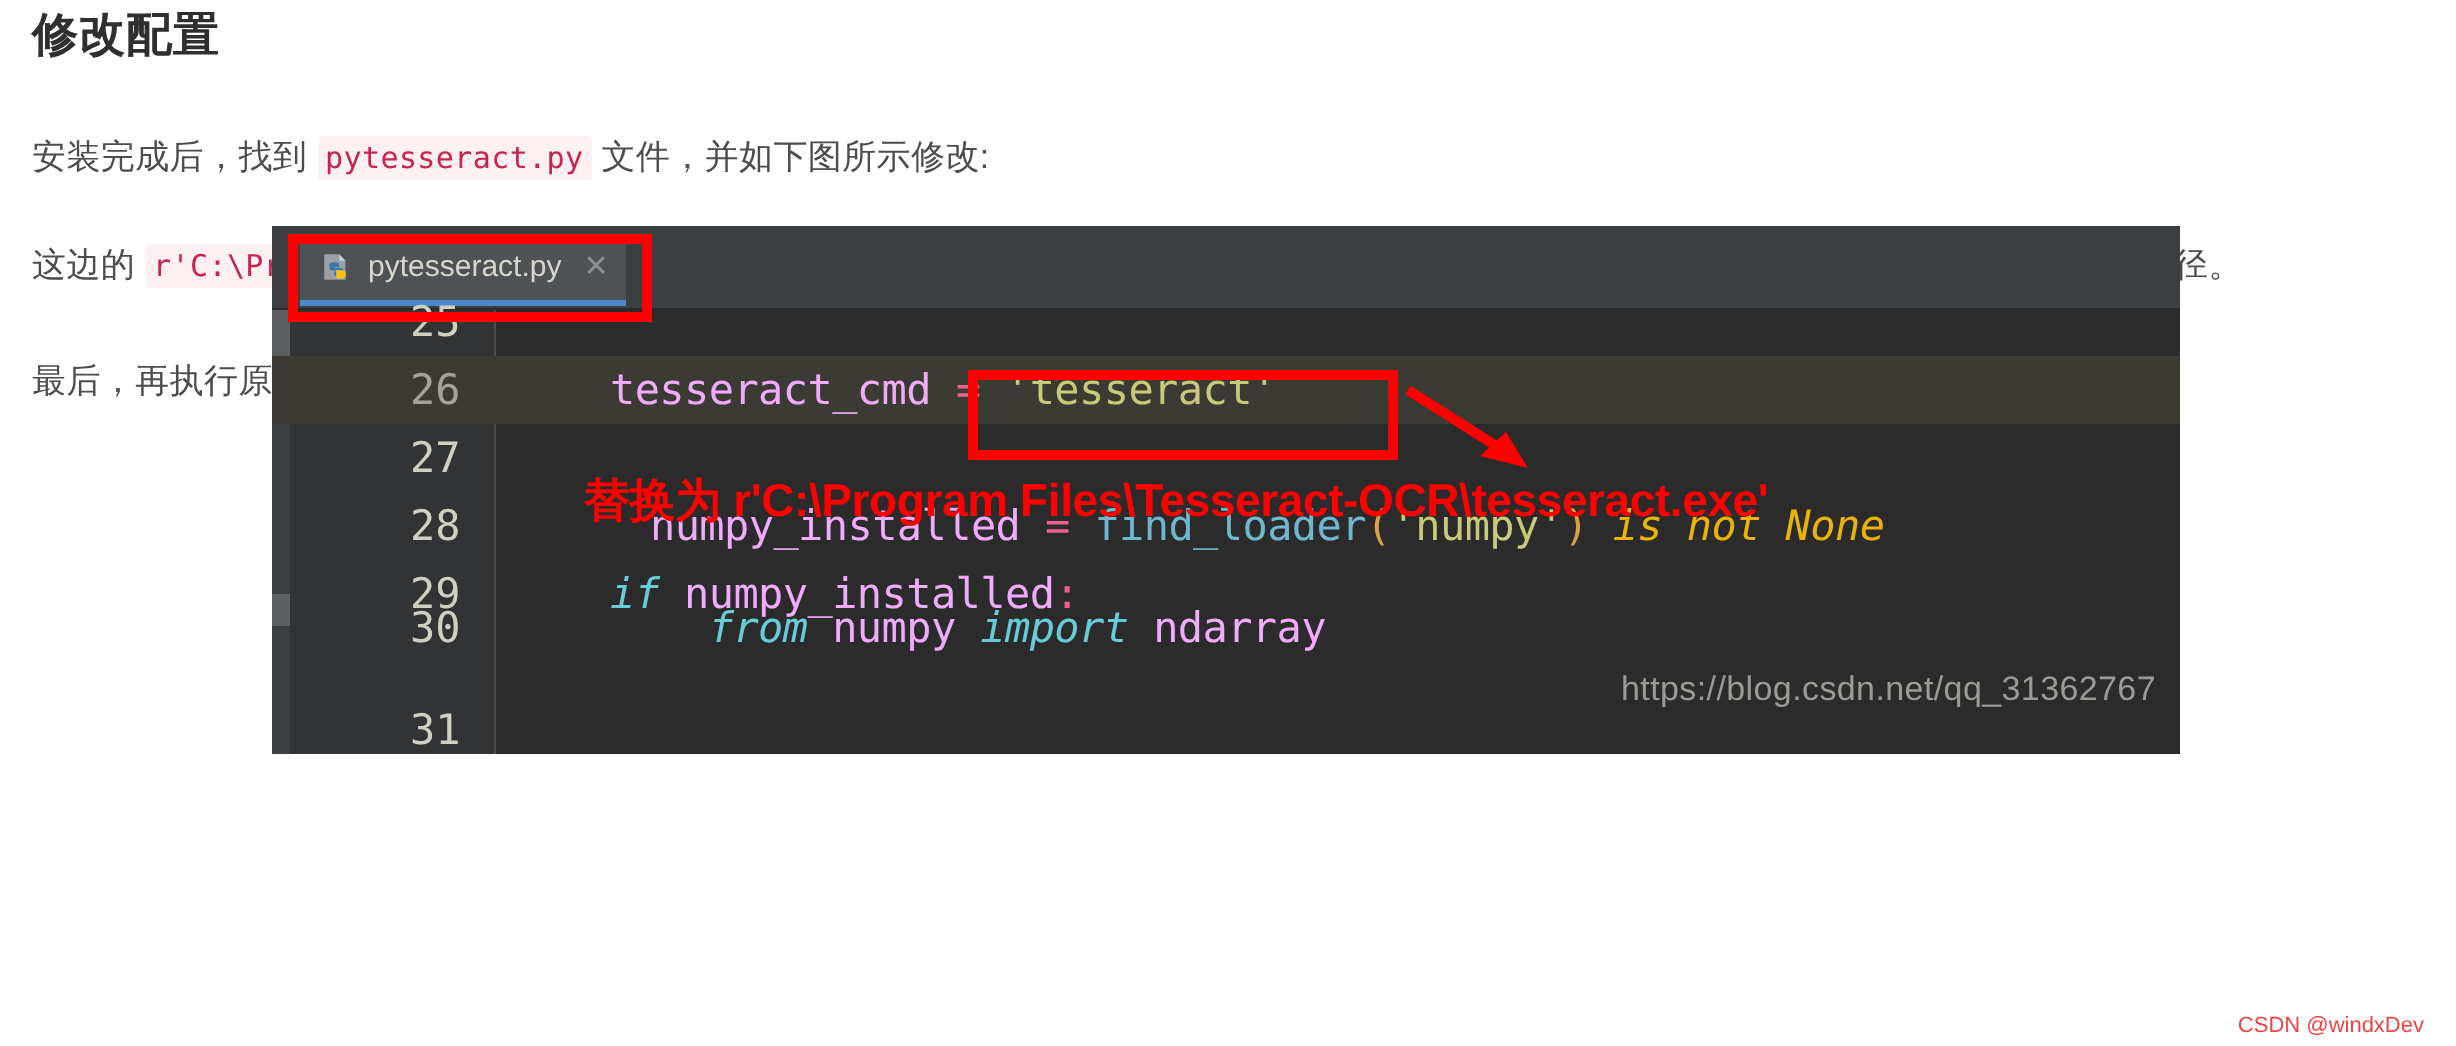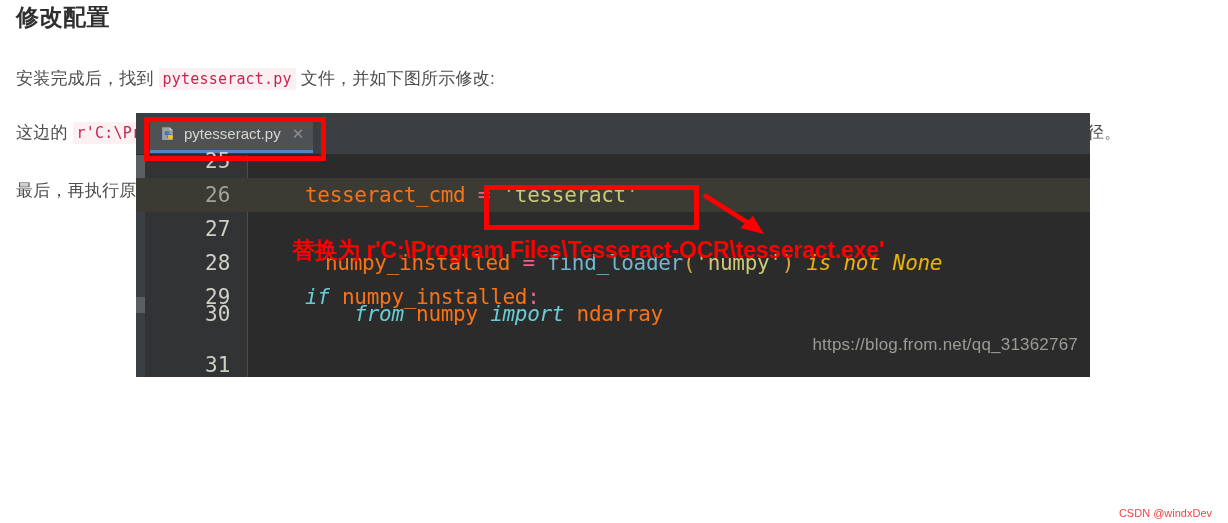--- a/index.html
+++ b/index.html
@@ -135,21 +135,21 @@
     font-family: "DejaVu Sans Mono", monospace;
   }
   .code-text {
     font-size: 21px;
     white-space: pre;
     color: #a9b7c6;
     padding-left: 14px;
     letter-spacing: -0.3px;
   }
 
-  .t-def   { color: #f97316; }
+  .t-def   { color: #f0abfc; }
   .t-op    { color: #e8628c; }
   .t-str   { color: #c9c97a; }
   .t-fn    { color: #6fb7cf; }
   .t-kw    { color: #68ccd6; font-style: italic; }
   .t-paren { color: #d6a14a; }
   .t-none  { color: #eab308; font-style: italic; }
 
   
   .redbox {
     position: absolute;
@@ -248,21 +248,21 @@
           </div>
           <div class="code-line" style="top: 142px;">
             <span class="ln gut-num">30</span>
             <span class="code-text"><span class="t-kw">    from </span><span class="t-def">numpy </span><span class="t-kw">import </span><span class="t-def">ndarray</span></span>
           </div>
           <div class="code-line" style="top: 193px;">
             <span class="ln gut-num">31</span>
             <span class="code-text"></span>
           </div>
         </div>
-      <div class="watermark">https://blog.from.net/qq_31362767</div>
+      <div class="watermark">https://blog.csdn.net/qq_31362767</div>
     </div>
   </div>
 
   <div class="redbox redbox-tab"></div>
   <div class="redbox redbox-str"></div>
 
   <div class="annot-line27">替换为 r'C:\Program Files\Tesseract-OCR\tesseract.exe'</div>
 
   <div class="red-arrow">
     <svg width="72" height="44" viewBox="0 0 72 44">

